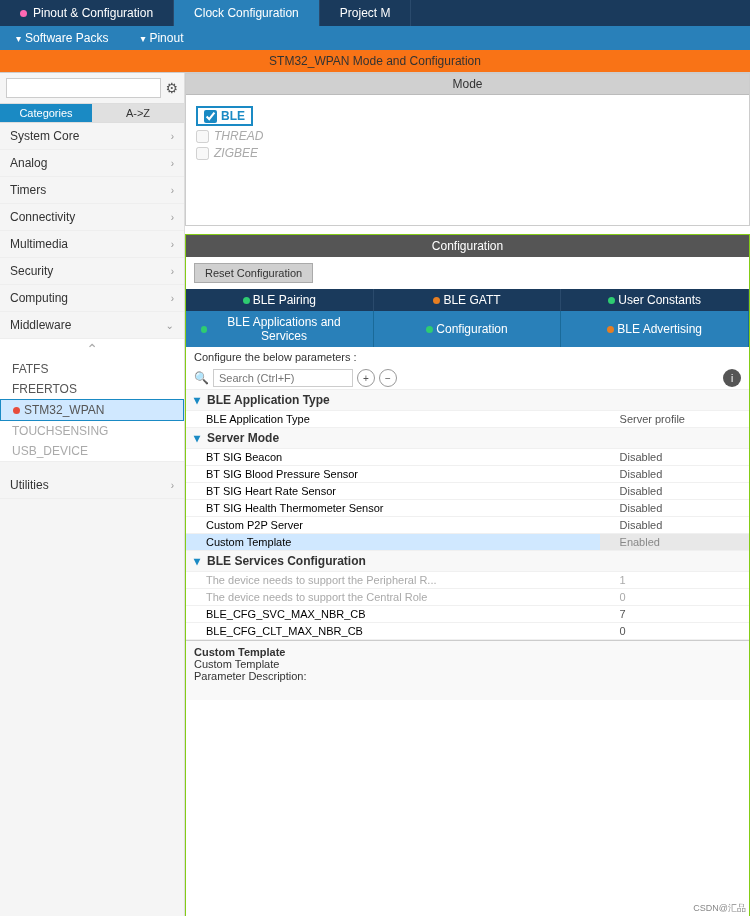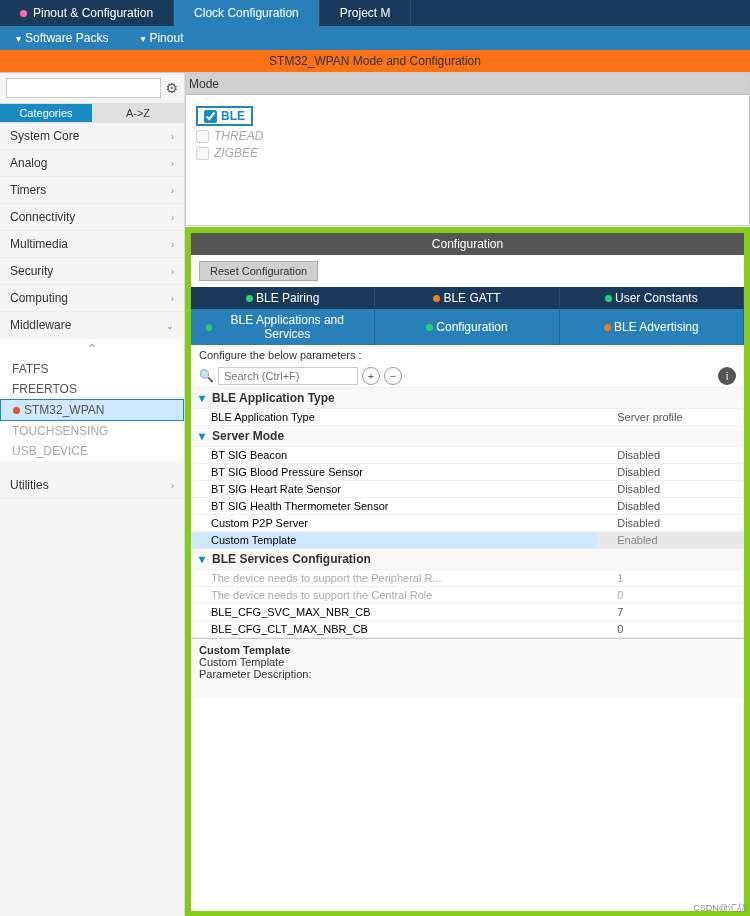--- a/index.html
+++ b/index.html
@@ -159,21 +159,21 @@
       flex-direction: column;
     }
 
     
     .mode-section {
       border: 1px solid #ccc;
       margin: 0;
     }
     .mode-header {
       background: #d0d0d0;
-      text-align: left;
+      text-align: center;
       padding: 3px;
       font-size: 12px;
       color: #333;
       border-bottom: 1px solid #bbb;
     }
     .mode-body {
       padding: 8px 10px;
       min-height: 130px;
     }
     .checkbox-row {
@@ -190,22 +190,22 @@
       border: 2px solid #1a8ac4;
       padding: 1px 6px;
       gap: 4px;
       background: #fff;
     }
     .ble-checked-box input { accent-color: #1a8ac4; }
     .disabled-label { color: #aaa; font-style: italic; }
 
     
     .config-section {
-      border: 6px solid #84cc16;
-      margin-top: 1px;
+      border: 1px solid #84cc16;
+      margin-top: 8px;
       flex: 1;
     }
     .config-header {
       background: #555;
       color: #fff;
       text-align: center;
       padding: 4px;
       font-size: 12px;
     }
     .reset-btn {

